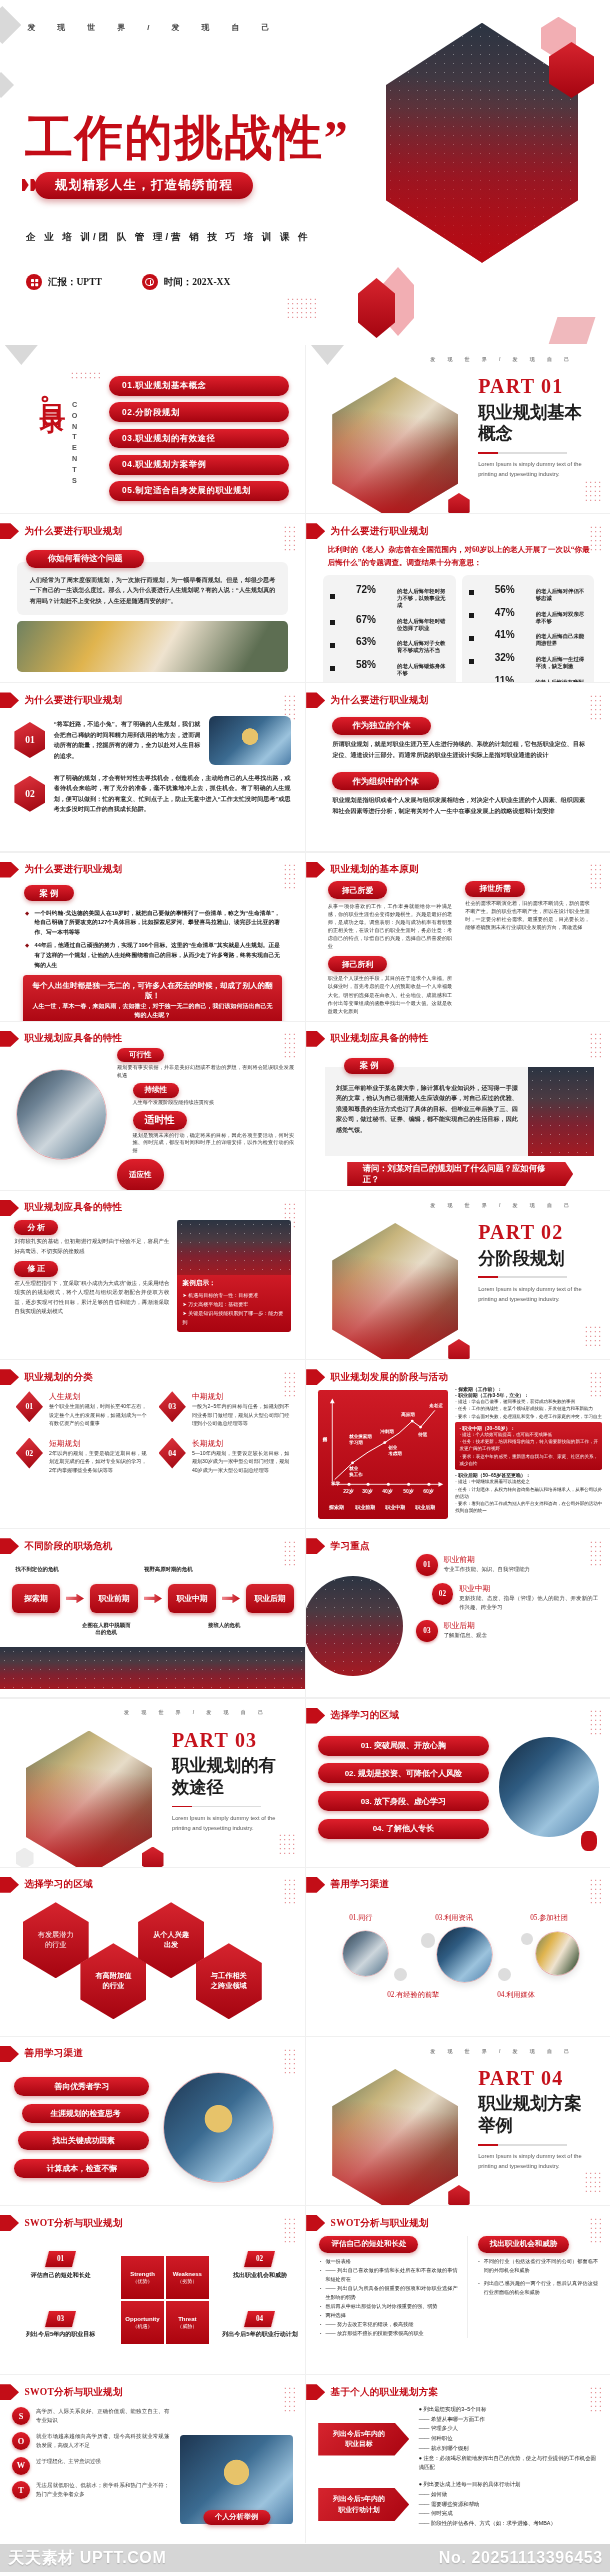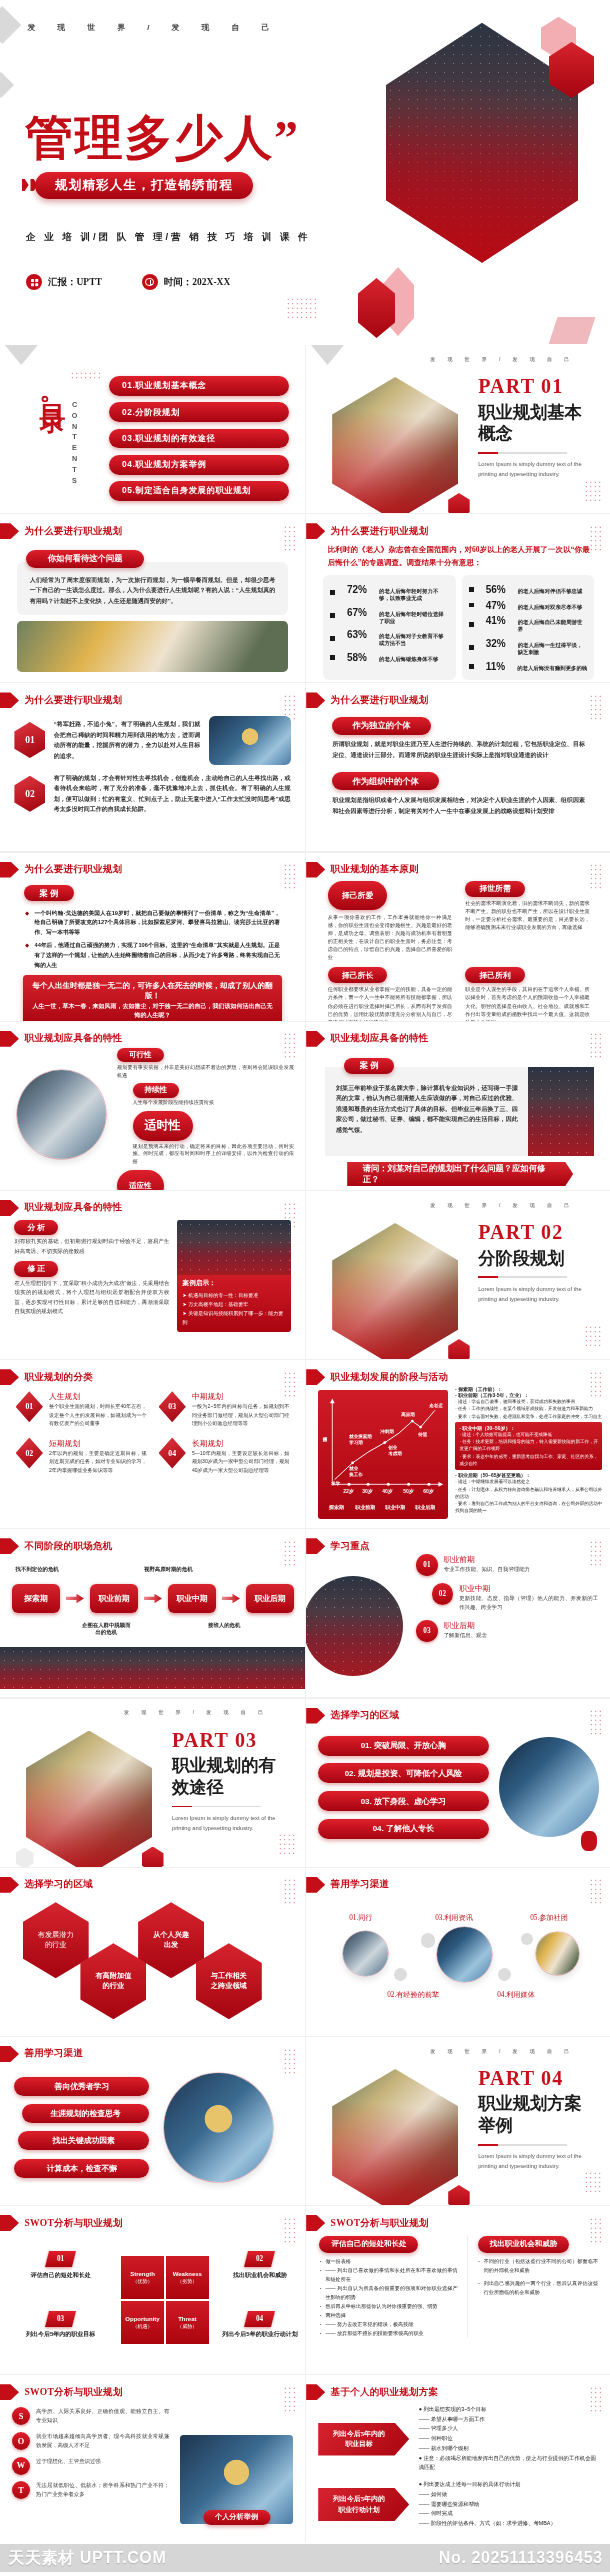--- a/index.html
+++ b/index.html
@@ -77,21 +77,21 @@
   .part-photo{position:absolute;left:26px;top:32px;width:126px;height:144px}
   .part-body{position:absolute;left:172px;top:30px;width:123px}
   .part-num{font-family:"Liberation Serif","DejaVu Serif",serif;font-weight:900;font-size:20px;color:#c5121c;letter-spacing:1.2px}
   .part-title{font-family:"Liberation Serif","DejaVu Serif",serif;font-weight:900;font-size:17.3px;line-height:1.25;
     color:#1d1d1d;margin-top:3.6px;width:113px}
   .part-rule{margin:7.2px 0 5.4px;height:1.8px;width:89px;background:#ddd;position:relative}
   .part-rule i{position:absolute;left:0;top:0;width:20px;height:1.8px;background:#c30d17}
   .part-lorem{font-size:5.7px;color:#555;line-height:1.8;width:119px}
   .dg-br{position:absolute;right:9.5px;bottom:9.5px;width:18px;height:24px}
   
-  .stat{display:flex;align-items:baseline;gap:12px;margin-bottom:4.8px}
+  .stat{display:flex;align-items:baseline;gap:21px;margin-bottom:4.8px}
   .sq{width:4.8px;height:4.8px;background:#1a1a1a;flex:0 0 auto;align-self:center}
   .num{font-size:10px;font-weight:bold;color:#1a1a1a;font-family:"Liberation Sans",sans-serif}
   .st{font-size:5.4px;color:#222;font-weight:bold}
   
   .hexnum{width:31px;height:36px;clip-path:polygon(50% 0,100% 26%,100% 74%,50% 100%,0 74%,0 26%);
     background:linear-gradient(160deg,#e23640,#9c040e);color:#fff;display:flex;align-items:center;justify-content:center;
     font-family:"Liberation Serif","DejaVu Serif",serif;font-weight:bold;font-size:9.5px;flex:0 0 auto}
   .banner{background:linear-gradient(180deg,#d6242e,#a90410);border-radius:3.6px;color:#fff;text-align:center;
     padding:5.4px 9.5px;box-shadow:0 2.4px 4.8px rgba(170,0,10,.35)}
   .ribbon{background:linear-gradient(180deg,#d6242e,#a90410);color:#fff;font-family:"Liberation Serif","DejaVu Serif",serif;
@@ -149,21 +149,21 @@
   .tri-gray{position:absolute;background:#d9d9d9;clip-path:polygon(0 0,100% 0,50% 100%)}
 </style>
 </head>
 <body>
 
 <section class="cover">
   <div class="cover-lines"></div>
   <i class="gray-dia" style="left:-16.7px;top:6px;width:38px;height:38px"></i>
   <i class="gray-dia" style="left:-12px;top:72px;width:26px;height:26px"></i>
   <div class="tagline">发 现 世 界 / 发 现 自 己</div>
-  <h1 class="c-title2">管理多少人”</h1>
+  <h1 class="c-title2">工作的挑战性”</h1>
   <div class="c-chev">
       <i></i>
       <i></i>
     </div>
   <div class="c-pill">规划精彩人生，打造锦绣前程</div>
   <div class="c-sub">企 业 培 训/团 队 管 理/营 销 技 巧 培 训 课 件</div>
   <div class="c-meta">
     <div class="mitem">
       <i class="ric ic-grid"></i>
       <span>汇报：UPTT</span>
@@ -338,30 +338,26 @@
   </section>
 
   <section class="slide">
     <header class="shead">
         <i class="flag"></i>
       <h2 class="stitle">职业规划的基本原则</h2>
       </header>
     <i class="dg-tr dots"></i>
     <div style="display:grid;grid-template-columns:1fr 1fr;gap:6px 13px;margin:2.4px 9.5px 0">
       <div>
-        <span class="pill" style="height:29px;padding:0 14.3px;font-size:7.8px">择己所爱</span>
+        <span class="pill" style="height:18px;padding:0 14.3px;font-size:7.8px">择己所爱</span>
         <p class="t" style="font-size:5.1px;line-height:1.6;margin-top:2.4px">从事一项你喜欢的工作，工作本身就能给你一种满足感，你的职业生涯也会变得妙趣横生。兴趣是最好的老师，是成功之母。调查表明：兴趣与成功机率有着明显的正相关性，在设计自己的职业生涯时，务必注意：考虑自己的特点，珍惜自己的兴趣，选择自己所喜爱的职业</p>
       </div>
       <div>
         <span class="pill" style="height:15.5px;padding:0 14.3px;font-size:7.8px">择世所需</span>
         <p class="t" style="font-size:5.1px;line-height:1.6;margin-top:2.4px">社会的需求不断演化着，旧的需求不断消失，新的需求不断产生。新的职业也不断产生，所以在设计职业生涯时，一定要分析社会需求。最重要的是，目光要长远，能够准确预测未来行业或职业发展的方向，再做选择</p>
-      </div>
-      <div>
-        <span class="pill" style="height:15.5px;padding:0 14.3px;font-size:7.8px">择己所长</span>
-        <p class="t" style="font-size:5.1px;line-height:1.6;margin-top:2.4px">任何职业都要求从业者掌握一定的技能，具备一定的能力条件，而一个人一生中不能将所有技能都掌握，所以你必须在进行职业选择时择己所长，从而有利于发挥自己的优势，运用比较优势原理充分分析别人与自己，尽量选择冲突较少的优势行业</p>
       </div>
       <div>
         <span class="pill" style="height:15.5px;padding:0 14.3px;font-size:7.8px">择己所利</span>
         <p class="t" style="font-size:5.1px;line-height:1.6;margin-top:2.4px">职业是个人谋生的手段，其目的在于追求个人幸福。所以择业时，首先考虑的是个人的预期收益—个人幸福最大化。明智的选择是在由收入、社会地位、成就感和工作付出等变量组成的函数中找出一个最大值。这就是收益最大化原则</p>
       </div>
     </div>
   </section>
 
   <section class="slide">
     <header class="shead">
@@ -373,21 +369,21 @@
     <div style="position:absolute;left:117px;top:26px;width:177px">
       <div>
         <span class="pill" style="height:14.3px;padding:0 12px;font-size:7.5px">可行性</span>
         <p class="t" style="font-size:5.1px;line-height:1.55;margin:1.8px 0 3.6px">规划要有事实依据，并非是美好幻想或不着边的梦想，否则将会延误职业发展机遇</p>
       </div>
       <div style="margin-left:15.5px">
         <span class="pill" style="height:14.3px;padding:0 12px;font-size:7.5px">持续性</span>
         <p class="t" style="font-size:5.1px;line-height:1.55;margin:1.8px 0 3.6px">人生每个发展阶段应能持续连贯衔接</p>
       </div>
       <div style="margin-left:15.5px">
-        <span class="pill" style="height:30px;padding:0 12px;font-size:12px">适时性</span>
+        <span class="pill" style="height:19px;padding:0 12px;font-size:10px">适时性</span>
         <p class="t" style="font-size:5.1px;line-height:1.55;margin:1.8px 0 3.6px">规划是预测未来的行动，确定将来的目标，因此各项主要活动，何时实施、何时完成，都应有时间和时序上的详细安排，以作为检查行动的依据</p>
       </div>
       <div>
         <span class="pill" style="height:14.3px;padding:16px 12px;font-size:7.5px">适应性</span>
         <p class="t" style="font-size:5.1px;line-height:1.55;margin:1.8px 0 0">规划未来的职业目标，牵涉到多种可变因素，因此规划应有弹性，应留有余地，以增加其适应性</p>
       </div>
     </div>
   </section>
 
   <section class="slide">

